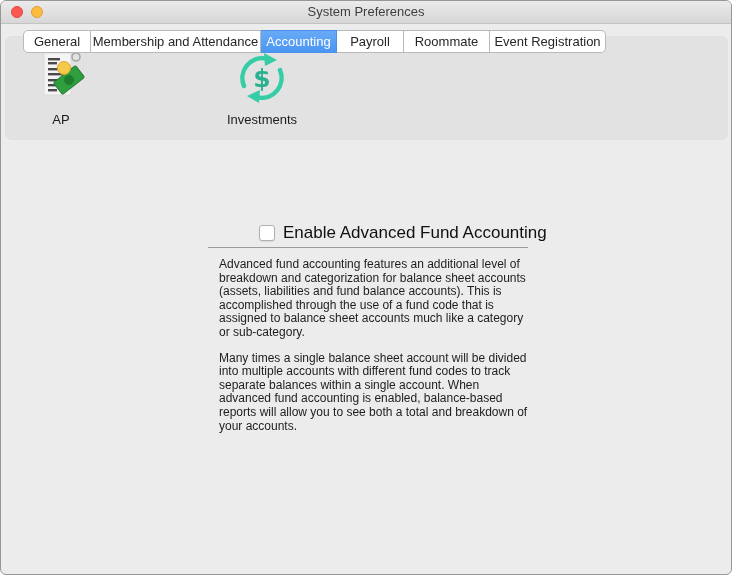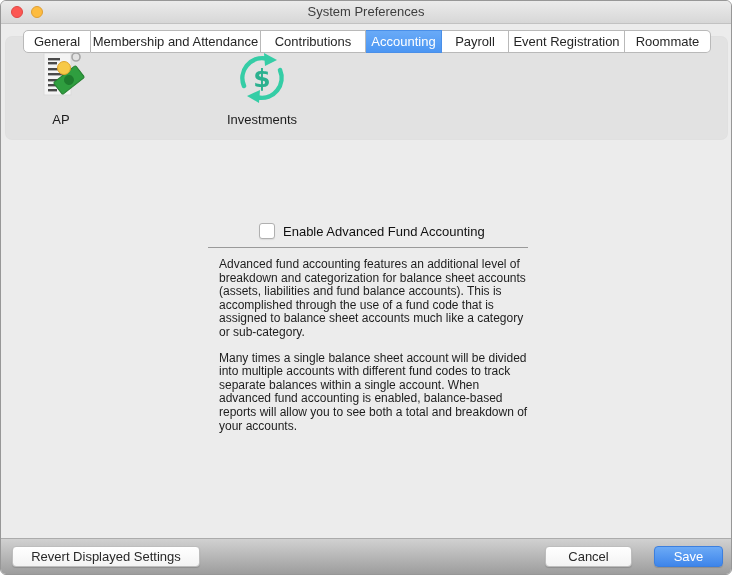--- a/index.html
+++ b/index.html
@@ -50,21 +50,21 @@
     display:inline-block;background:#1a6ce2;color:#ffffff;
     border-radius:6px;padding:0 8px;line-height:18px;font-size:13px;
   }
   
   .content-area{position:absolute;top:138px;left:0;right:0;bottom:35px;background:#ececec;}
   .checkbox-row{position:absolute;top:222px;left:258px;display:flex;align-items:center;z-index:2;}
   .checkbox{
     width:14px;height:14px;background:#ffffff;border:1px solid #b0b0b0;border-radius:3px;
     box-shadow:0 1px 1px rgba(0,0,0,0.08);
   }
-  .checkbox-label{margin-left:8px;font-size:13px;color:#101010;white-space:nowrap;text-align:center;}
+  .checkbox-label{margin-left:8px;font-size:17px;color:#101010;white-space:nowrap;text-align:center;}
   .divider{position:absolute;top:246px;left:207px;width:320px;height:1px;background:#9a9a9a;z-index:2;}
   .body-text{position:absolute;top:257px;left:218px;width:310px;z-index:2;
     font-size:12px;line-height:13.6px;color:#1d1d1d;}
   .body-text p{margin:0 0 12px 0;}
   
   .footer{
     position:absolute;left:0;right:0;bottom:0;height:35px;
     background:linear-gradient(#d1d1d1,#9d9d9d);
     border-top:1px solid #ababab;
   }
@@ -89,25 +89,24 @@
 
   <div class="titlebar">
     <span class="traffic close"></span>
     <span class="traffic min"></span>
     <div class="window-title">System Preferences</div>
   </div>
 
   <div class="tabbar">
     <div class="tab tw1">General</div>
     <div class="tab tw2">Membership and Attendance</div>
-    <div class="tab tw3">Contributions</div>
     <div class="tab tw4 selected">Accounting</div>
     <div class="tab tw5">Payroll</div>
+    <div class="tab tw7">Roommate</div>
     <div class="tab tw6">Event Registration</div>
-    <div class="tab tw7">Roommate</div>
   </div>
 
   <div class="panel">
 
     <div class="tool tool-ap">
       <div class="iconbox">
         <span>
           <svg width="50" height="52" viewBox="0 0 50 52">
             <rect x="8" y="1" width="27" height="42" fill="#f4f4f4" stroke="#dadada"></rect>
             <rect x="12" y="6" width="12" height="2.4" fill="#4a4a4a"></rect>
@@ -154,19 +153,14 @@
     <span class="checkbox-label">Enable Advanced Fund Accounting</span>
   </div>
 
   <div class="divider"></div>
 
   <div class="body-text">
     <p>Advanced fund accounting features an additional level of breakdown and categorization for balance sheet accounts (assets, liabilities and fund balance accounts). This is accomplished through the use of a fund code that is assigned to balance sheet accounts much like a category or sub-category.</p>
     <p>Many times a single balance sheet account will be divided into multiple accounts with different fund codes to track separate balances within a single account. When advanced fund accounting is enabled, balance-based reports will allow you to see both a total and breakdown of your accounts.</p>
   </div>
 
-  <div class="footer">
-    <div class="btn btn-revert">Revert Displayed Settings</div>
-    <div class="btn btn-cancel">Cancel</div>
-    <div class="btn btn-save">Save</div>
-  </div>
 
 </div>
 
 </body></html>

